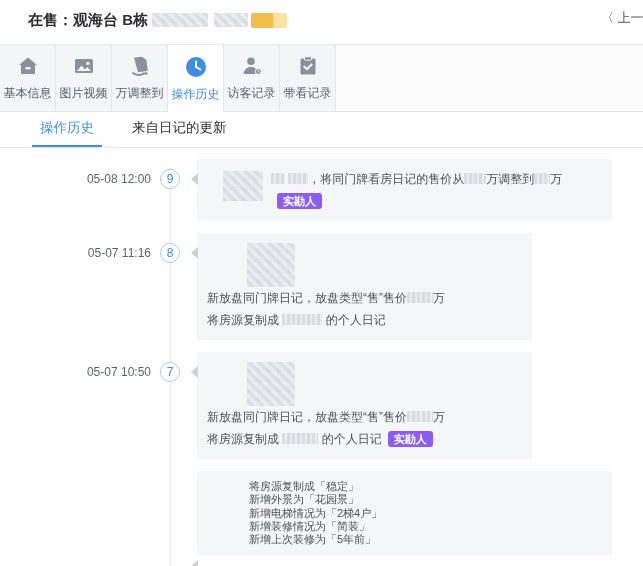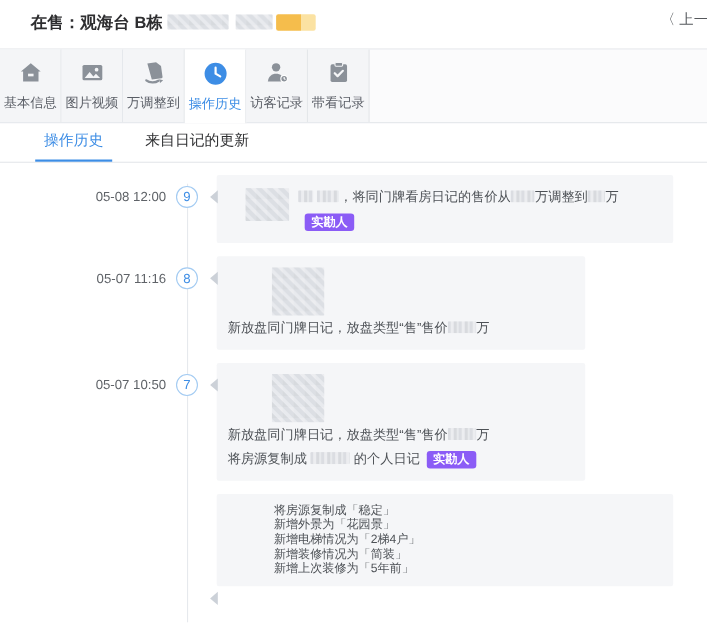--- a/index.html
+++ b/index.html
@@ -160,20 +160,21 @@
           </div>
         </div>
       </div>
       <div class="entry narrow e23">
         <div class="entry-date">05-07 11:16</div>
         <div class="entry-badge">8</div>
         <div class="entry-box">
           <div class="mosaic nameblur"></div>
           <div class="lines">
             <div><span>新放盘同门牌日记，放盘类型“售”售价</span><span class="mosaic blur" style="width: 26px;"></span><span>万</span></div>
+            <div><span>将房源复制成 </span><span class="mosaic blur" style="width: 40px;"></span><span> 的个人日记</span></div>
           </div>
         </div>
       </div>
       <div class="entry narrow e23">
         <div class="entry-date">05-07 10:50</div>
         <div class="entry-badge">7</div>
         <div class="entry-box">
           <div class="mosaic nameblur"></div>
           <div class="lines">
             <div><span>新放盘同门牌日记，放盘类型“售”售价</span><span class="mosaic blur" style="width: 26px;"></span><span>万</span></div>

